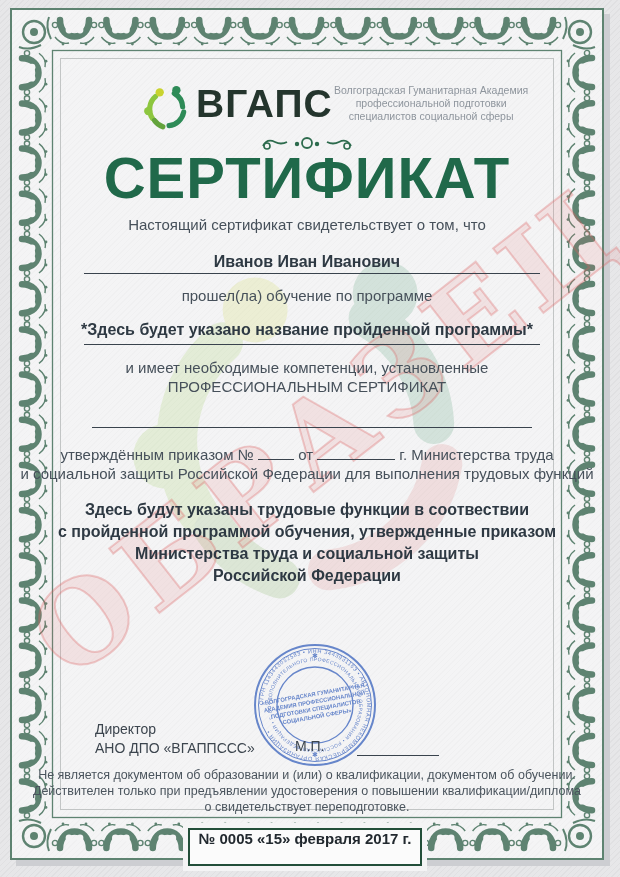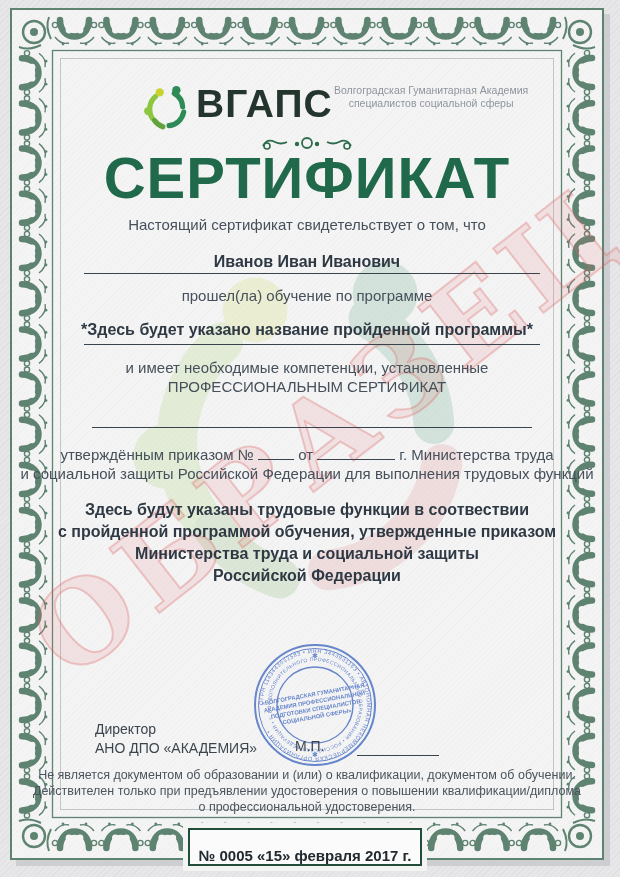--- a/index.html
+++ b/index.html
@@ -56,21 +56,21 @@
   .funcs{top:489px;line-height:22px;}
   
   .director{left:83px;top:710px;font-size:14px;color:#3c454e;line-height:19px;}
   .mp{left:283px;top:728px;font-size:14px;color:#3c454e;}
   .sig-rule{left:345px;width:82px;top:745px;border-top:1.4px solid #39434d;}
   .stamp{position:absolute;left:238px;top:630px;width:130px;height:130px;z-index:1;opacity:0.88;}
   .footer{top:757px;font-size:12.5px;line-height:16px;color:#4a545d;}
   .numbox{
     position:absolute;left:176px;top:818px;width:230px;height:34px;
     background:#fbfbfb;border:2px solid #224e39;box-shadow:0 0 0 5px #f4f4f5;
-    display:flex;align-items:flex-end;justify-content:center;z-index:3;
+    display:flex;align-items:flex-start;justify-content:center;z-index:3;
     font-size:15px;font-weight:bold;color:#22292f;
   }
 </style>
 </head>
 <body>
 
 <div class="paper">
 
   <svg class="frame" width="590" height="848" viewBox="0 0 590 848">
     <defs>
@@ -181,20 +181,21 @@
         <path d="M20 41 a16 16 0 0 1 -8 -6" fill="none" stroke="#64a33c" stroke-width="5" stroke-linecap="round"></path>
         <path d="M40 27 a16 16 0 0 1 -14 13" fill="none" stroke="#2e8b57" stroke-width="5" stroke-linecap="round"></path>
         <path d="M31 9 a16 16 0 0 1 8 13" fill="none" stroke="#2e8b57" stroke-width="5" stroke-linecap="round"></path>
         <circle cx="17" cy="8" r="4" fill="#c9d32f"></circle>
         <circle cx="33" cy="6" r="4" fill="#2e8b57"></circle>
         <circle cx="6" cy="26" r="4" fill="#8dc63f"></circle>
       </svg>
       <div class="logo-text">ВГАПС</div>
       <div class="org-lines">
         <div>Волгоградская Гуманитарная Академия</div>
+        <div>профессиональной подготовки</div>
         <div>специалистов социальной сферы</div>
       </div>
     </div>
 
     <div class="abs center divider">
       <svg width="96" height="20" viewBox="0 0 96 20">
         <path d="M4 12 q4 -8 12 -4 q6 3 12 0 M92 12 q-4 -8 -12 -4 q-6 3 -12 0" fill="none" stroke="#2d6b4d" stroke-width="1.8"></path>
         <circle cx="8" cy="12" r="3" fill="none" stroke="#2d6b4d" stroke-width="1.6"></circle>
         <circle cx="88" cy="12" r="3" fill="none" stroke="#2d6b4d" stroke-width="1.6"></circle>
         <circle cx="48" cy="9" r="5" fill="none" stroke="#2d6b4d" stroke-width="1.8"></circle>
@@ -226,29 +227,29 @@
 
     <div class="abs center b funcs">
       <div>Здесь будут указаны трудовые функции в соотвествии</div>
       <div>с пройденной программой обучения, утвержденные приказом</div>
       <div>Министерства труда и социальной защиты</div>
       <div>Российской Федерации</div>
     </div>
 
     <div class="abs director">
       <div>Директор</div>
-      <div>АНО ДПО «АКАДЕМИЯ»</div>
+      <div>АНО ДПО «ВГАППССС»</div>
     </div>
     <div class="abs mp">М.П.</div>
     <div class="abs sig-rule"></div>
 
     <div class="abs center footer">
       <div>Не является документом об образовании и (или) о квалификации, документом об обучении.</div>
       <div>Действителен только при предъявлении удостоверения о повышении квалификации/диплома</div>
-      <div>о профессиональной удостоверения.</div>
+      <div>о свидетельствует переподготовке.</div>
     </div>
   </div>
 
   <svg class="stamp" viewBox="-65 -65 130 130">
     <defs>
       <path id="ringO" d="M -52 0 a52 52 0 1 1 104 0 a52 52 0 1 1 -104 0"></path>
       <path id="ringI" d="M -44 0 a44 44 0 1 1 88 0 a44 44 0 1 1 -88 0"></path>
     </defs>
     <g stroke="#5377c5" fill="none">
       <circle r="60" stroke-width="2"></circle>

